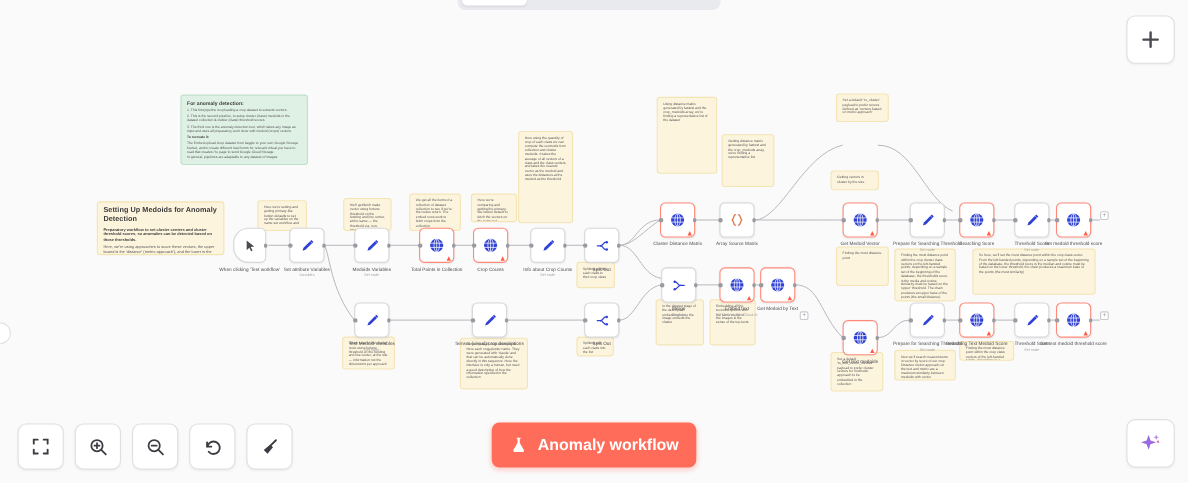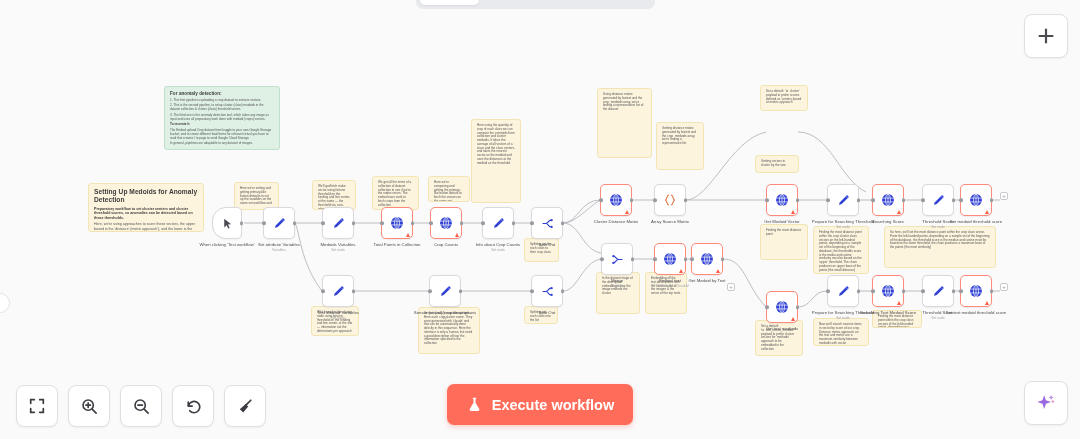--- a/index.html
+++ b/index.html
@@ -684,16 +684,16 @@
         <path d="M15.6 3.4 L10.4 8.6" stroke="#3c3d42" stroke-width="1.8" stroke-linecap="round"></path>
         <path d="M10.2 7.4 L12.8 10 L7.6 16.4 L4 12.8 Z" fill="#3c3d42"></path>
       </svg>
     </div>
   </div>
 
   <div id="execute-btn">
     <svg width="17" height="17" viewBox="0 0 20 20">
       <path d="M8 2.2 H12 V3.6 H11.2 V8 L15.6 15.4 A1.5 1.5 0 0 1 14.3 17.6 H5.7 A1.5 1.5 0 0 1 4.4 15.4 L8.8 8 V3.6 H8 Z" fill="#ffffff"></path>
     </svg>
-    <span>Execute workflow</span>
+    <span>Anomaly workflow</span>
   </div>
 
 </div>
 
 </body></html>

